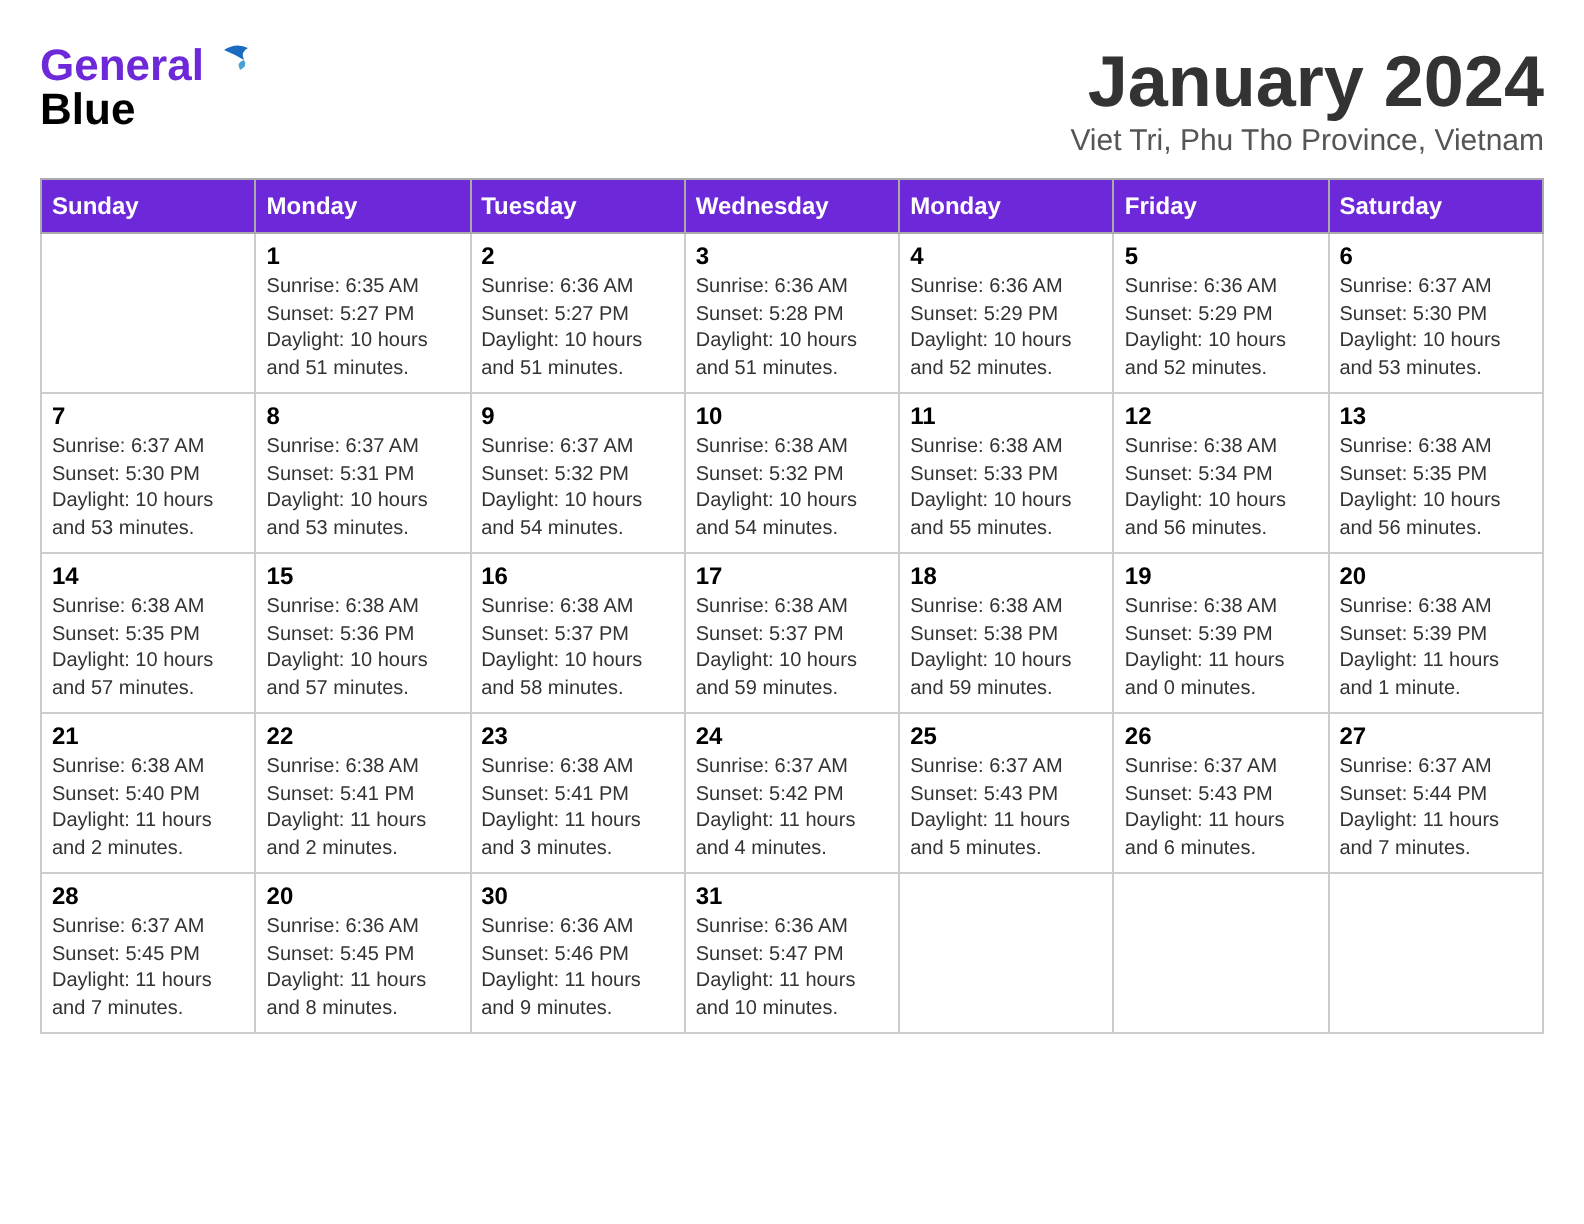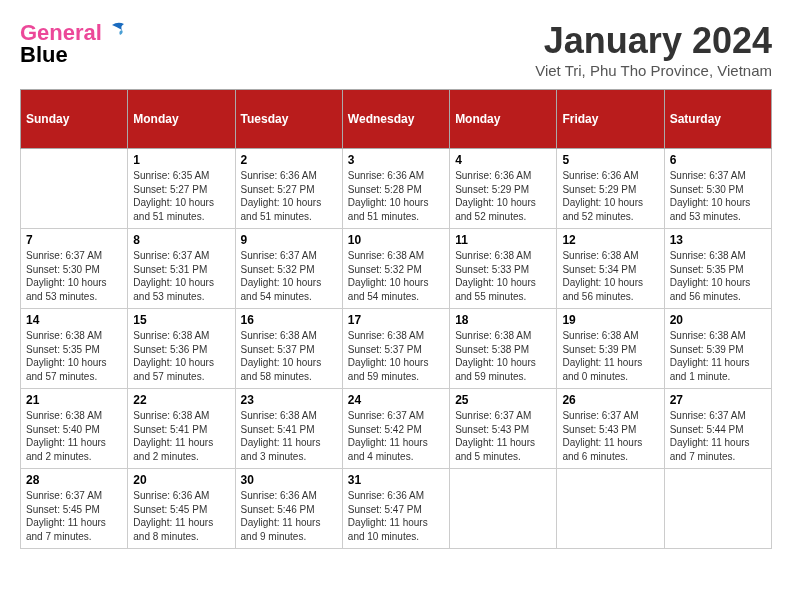--- a/index.html
+++ b/index.html
@@ -33,24 +33,24 @@
     .location-title {
       font-size: 15px;
       color: #555;
     }
     .calendar {
       width: 100%;
       border-collapse: collapse;
       font-size: 11px;
     }
     .calendar th {
-      background-color: #b91c1c;
+      background-color: #6d28d9;
       color: #fff;
       text-align: left;
-      padding: 22px 5px;
+      padding: 6px 5px;
       font-size: 12px;
       border: 1px solid #aaa;
     }
     .calendar td {
       border: 1px solid #ccc;
       vertical-align: top;
       padding: 4px 5px;
       width: calc(100% / 7);
       min-height: 70px;
       height: 80px;
@@ -70,21 +70,21 @@
     .empty-cell {
       background: #f9f9f9;
     }
   </style>
 </head>
 <body>
 
 <div class="header">
   <div class="logo">
     <div style="display:flex; align-items:center;">
-      <span style="font-size:22px; font-weight:bold; color:#ec4899;">General</span>
+      <span style="font-size:22px; font-weight:bold; color:#6d28d9;">General</span>
       <svg width="22" height="20" viewBox="0 0 22 20" style="margin-left:2px; margin-top:-4px;">
         <path d="M8,4 Q14,0 20,3 Q16,5 18,9 Q13,6 8,4Z" fill="#1a6bbf"></path>
         <path d="M18,9 Q20,12 16,14 Q14,10 18,9Z" fill="#4a9fd4"></path>
       </svg>
     </div>
     <span style="font-size:22px; font-weight:bold; color:#000000; margin-top:-4px;">Blue</span>
   </div>
   <div class="title-block">
     <div class="month-title">January 2024</div>
     <div class="location-title">Viet Tri, Phu Tho Province, Vietnam</div>

